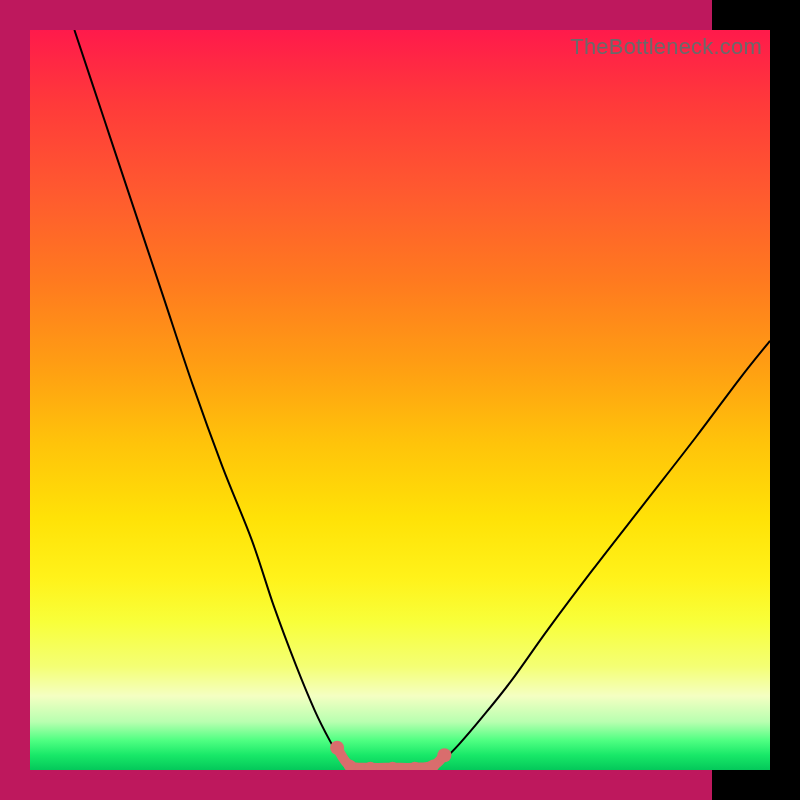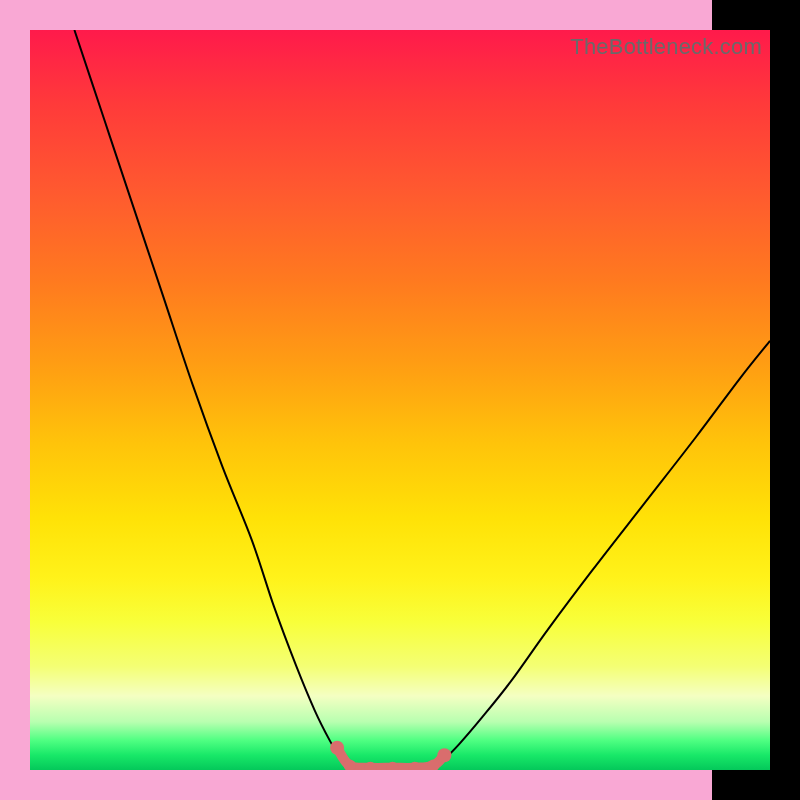--- a/index.html
+++ b/index.html
@@ -8,21 +8,21 @@
     width: 800px;
     height: 800px;
     background: #000;
     overflow: hidden;
     font-family: Arial, Helvetica, sans-serif;
   }
   .frame {
     position: relative;
     width: 712px;
     height: 800px;
-    background: #f9a8d4;
+    background: #be185d;
   }
   .plot-area {
     position: absolute;
     left: 30px;
     top: 30px;
     width: 740px;
     height: 740px;
     
     background: linear-gradient(
       to bottom,

